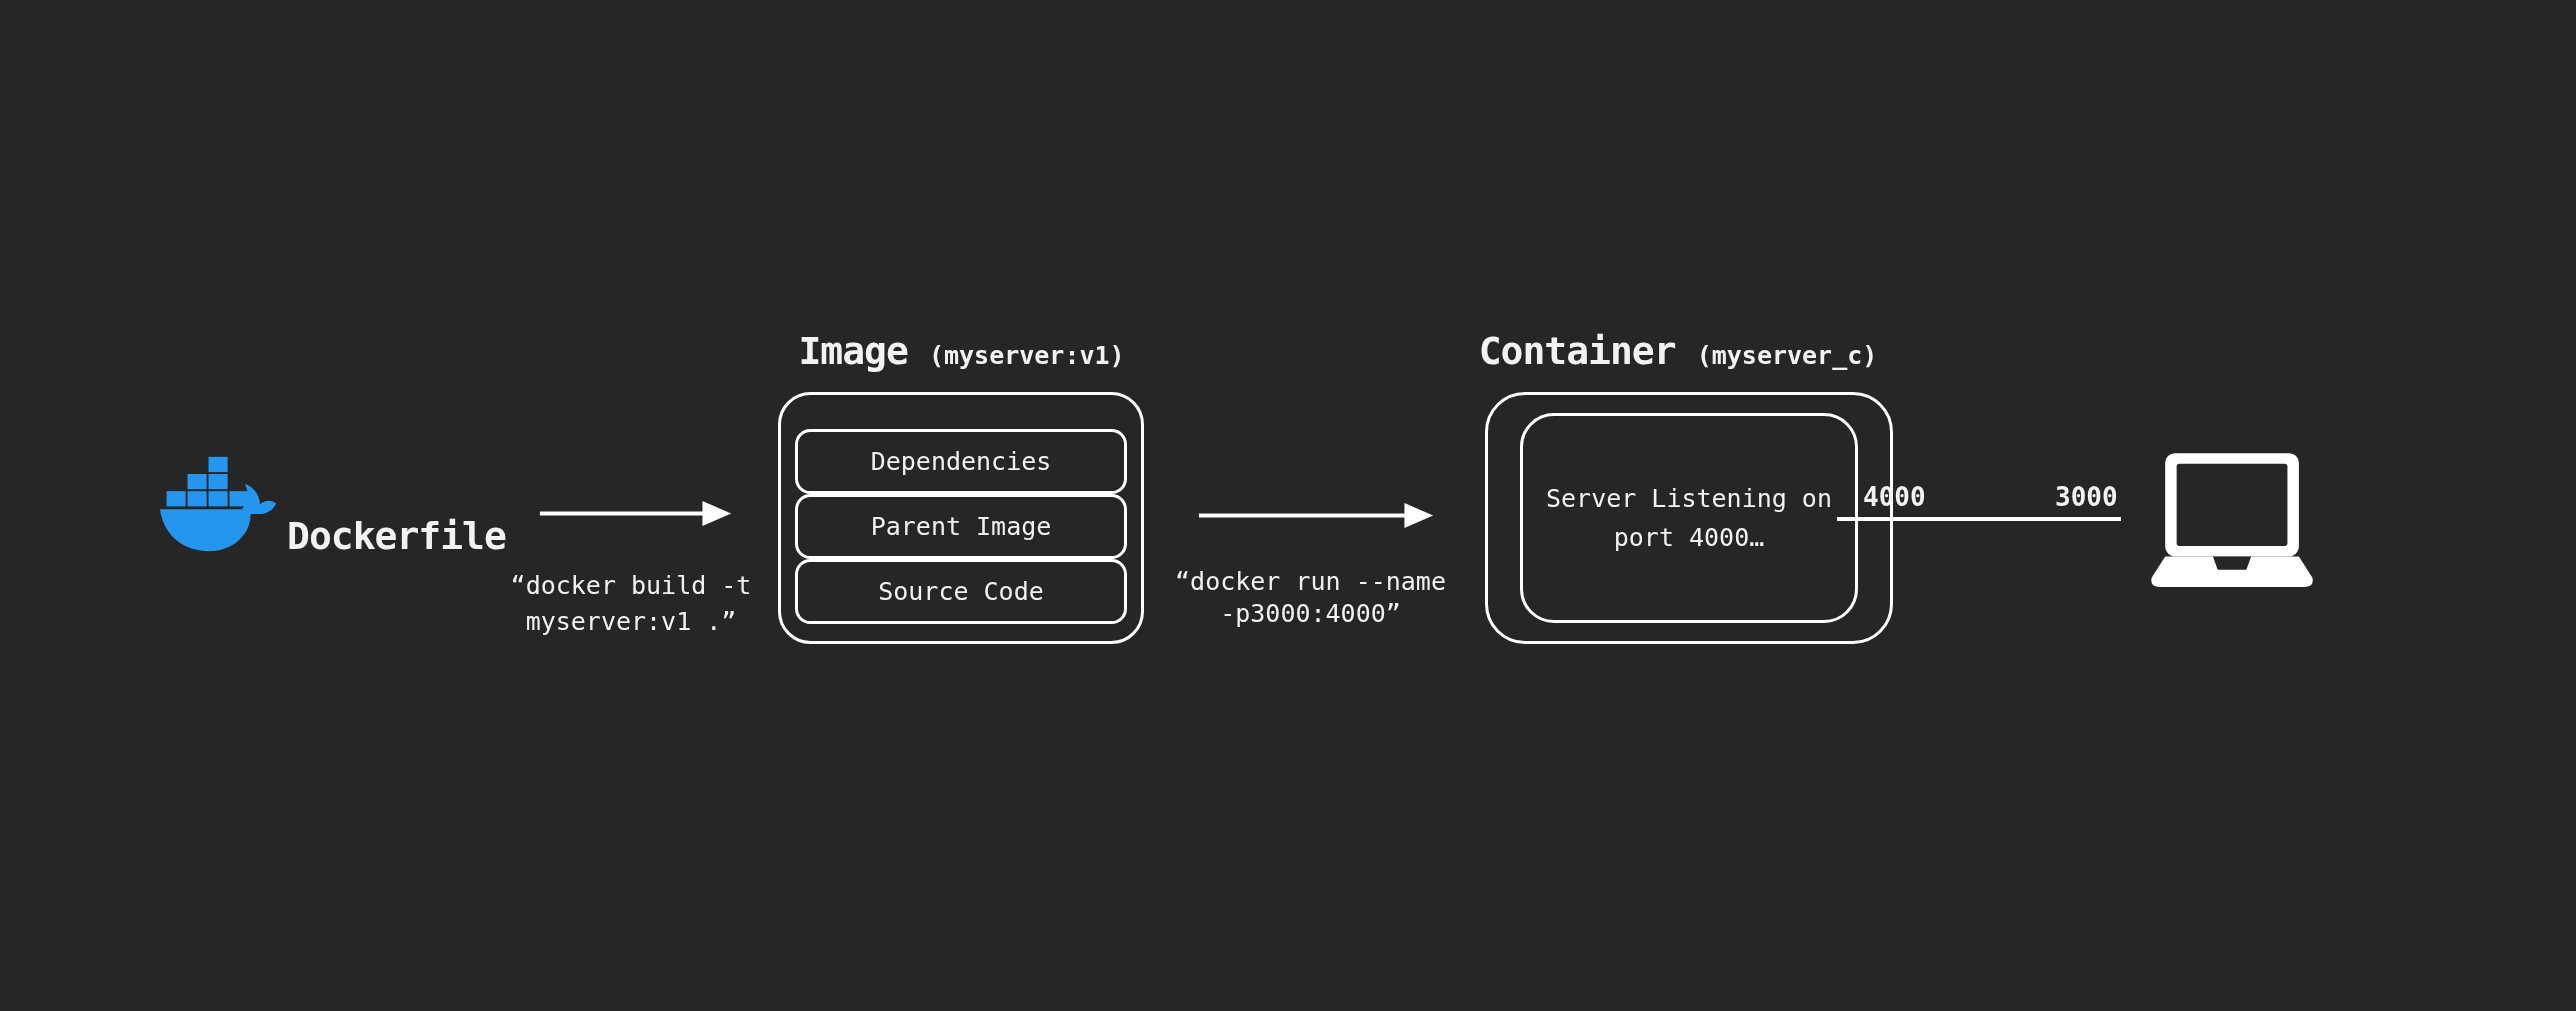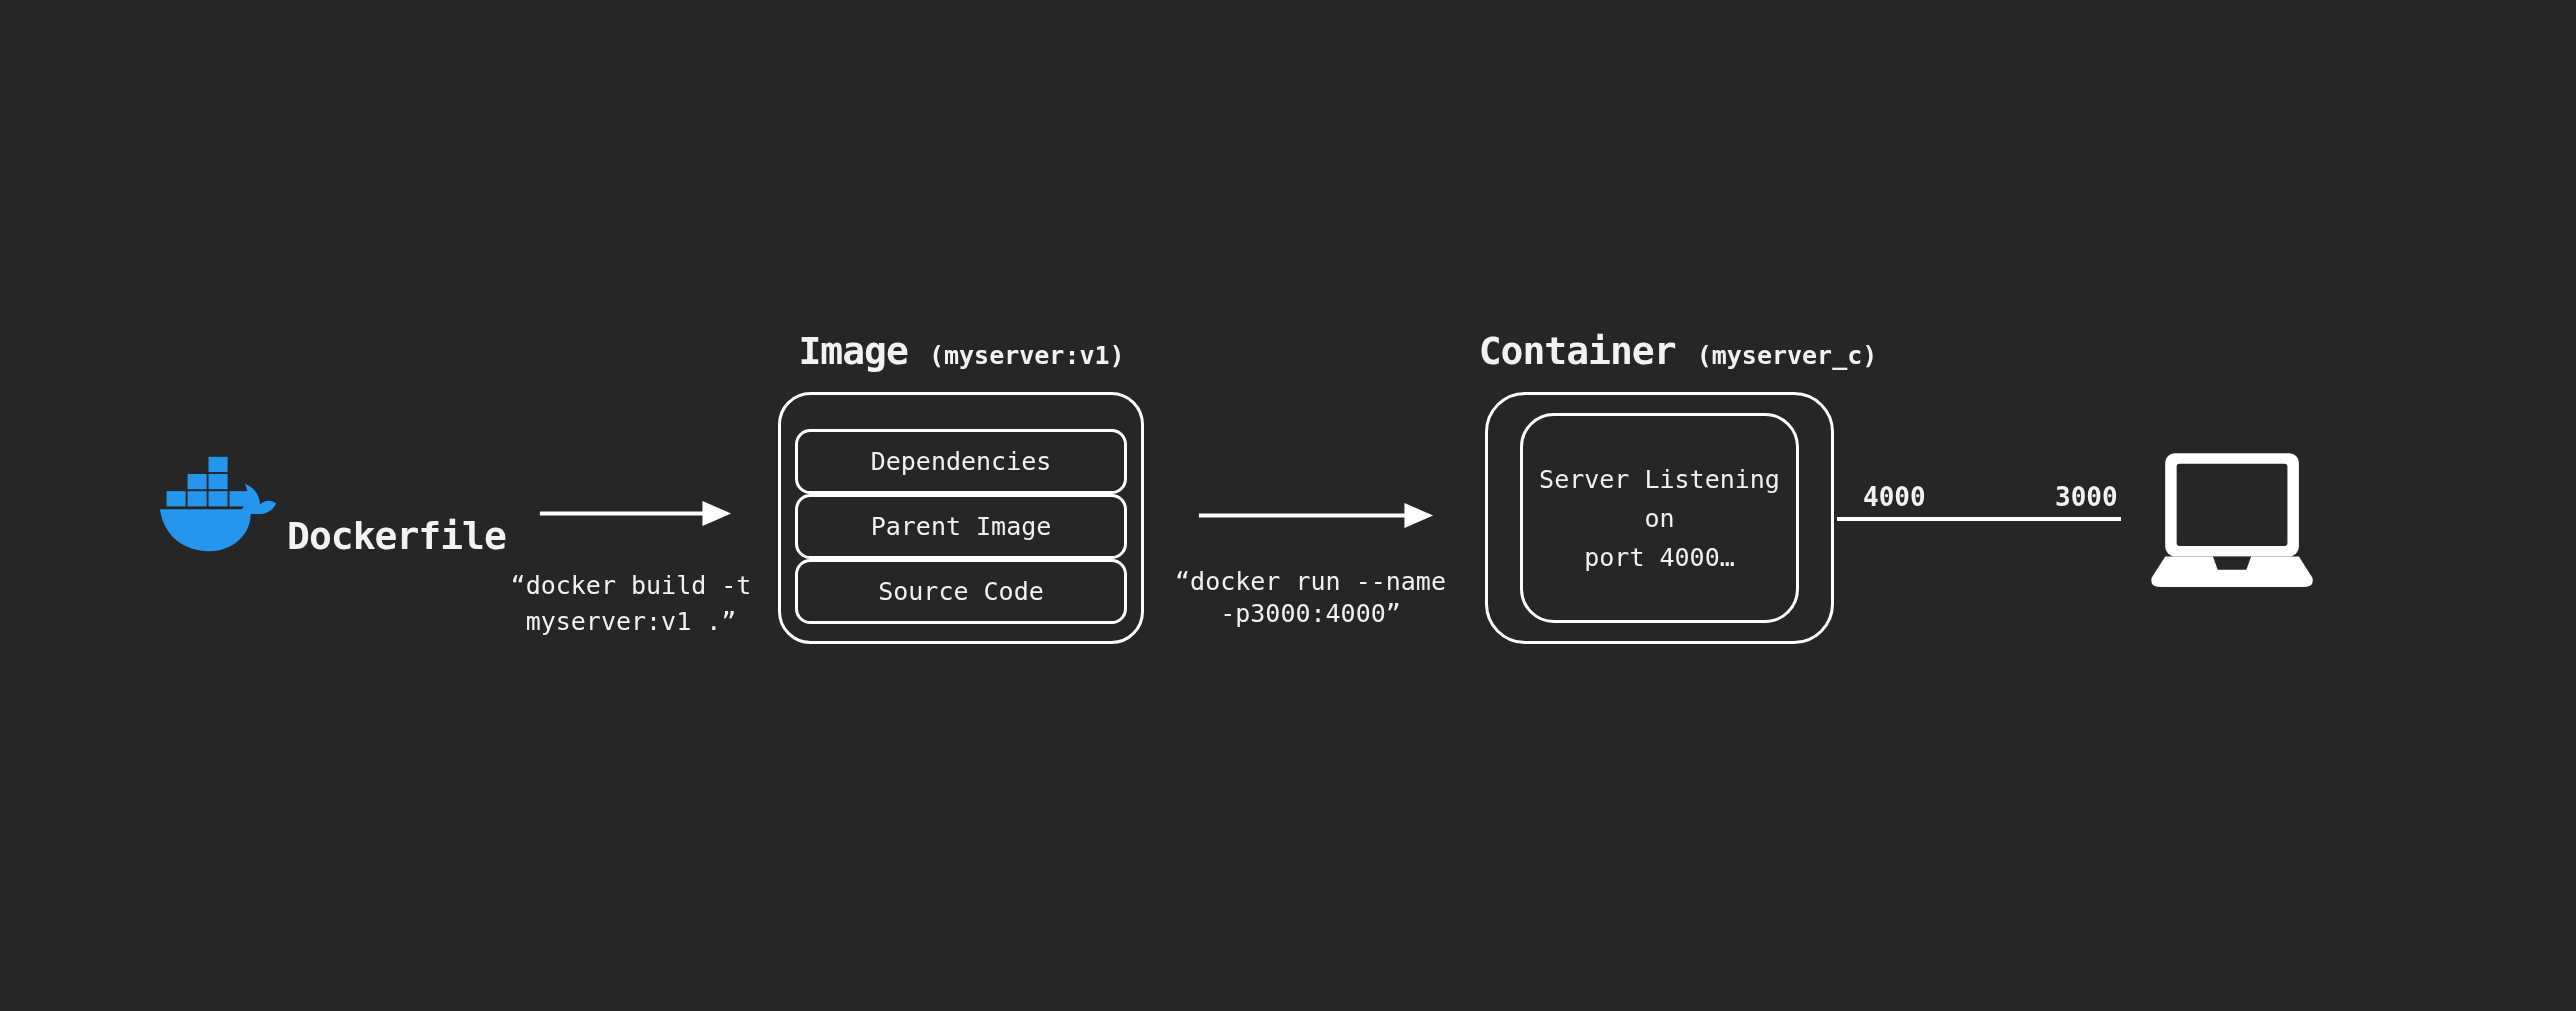--- a/index.html
+++ b/index.html
@@ -50,21 +50,21 @@
   }
   .image-layer {
     height: 65px; box-sizing: border-box;
     border: 3.8px solid #ffffff; border-radius: 15.3px;
     display: flex; align-items: center; justify-content: center;
     font-size: 25px;
   }
 
   
   .container-box {
-    left: 1485px; top: 392px; width: 349px; height: 252px;
+    left: 1485px; top: 392px; width: 408px; height: 252px;
     border: 3.8px solid #ffffff; border-radius: 40px;
     box-sizing: border-box;
     padding: 18px 32px;
   }
   .container-inner {
     width: 100%; height: 100%; box-sizing: border-box;
     border: 3.8px solid #ffffff; border-radius: 34px;
     display: flex; flex-direction: column;
     align-items: center; justify-content: center;
     font-size: 25px; line-height: 39px;

